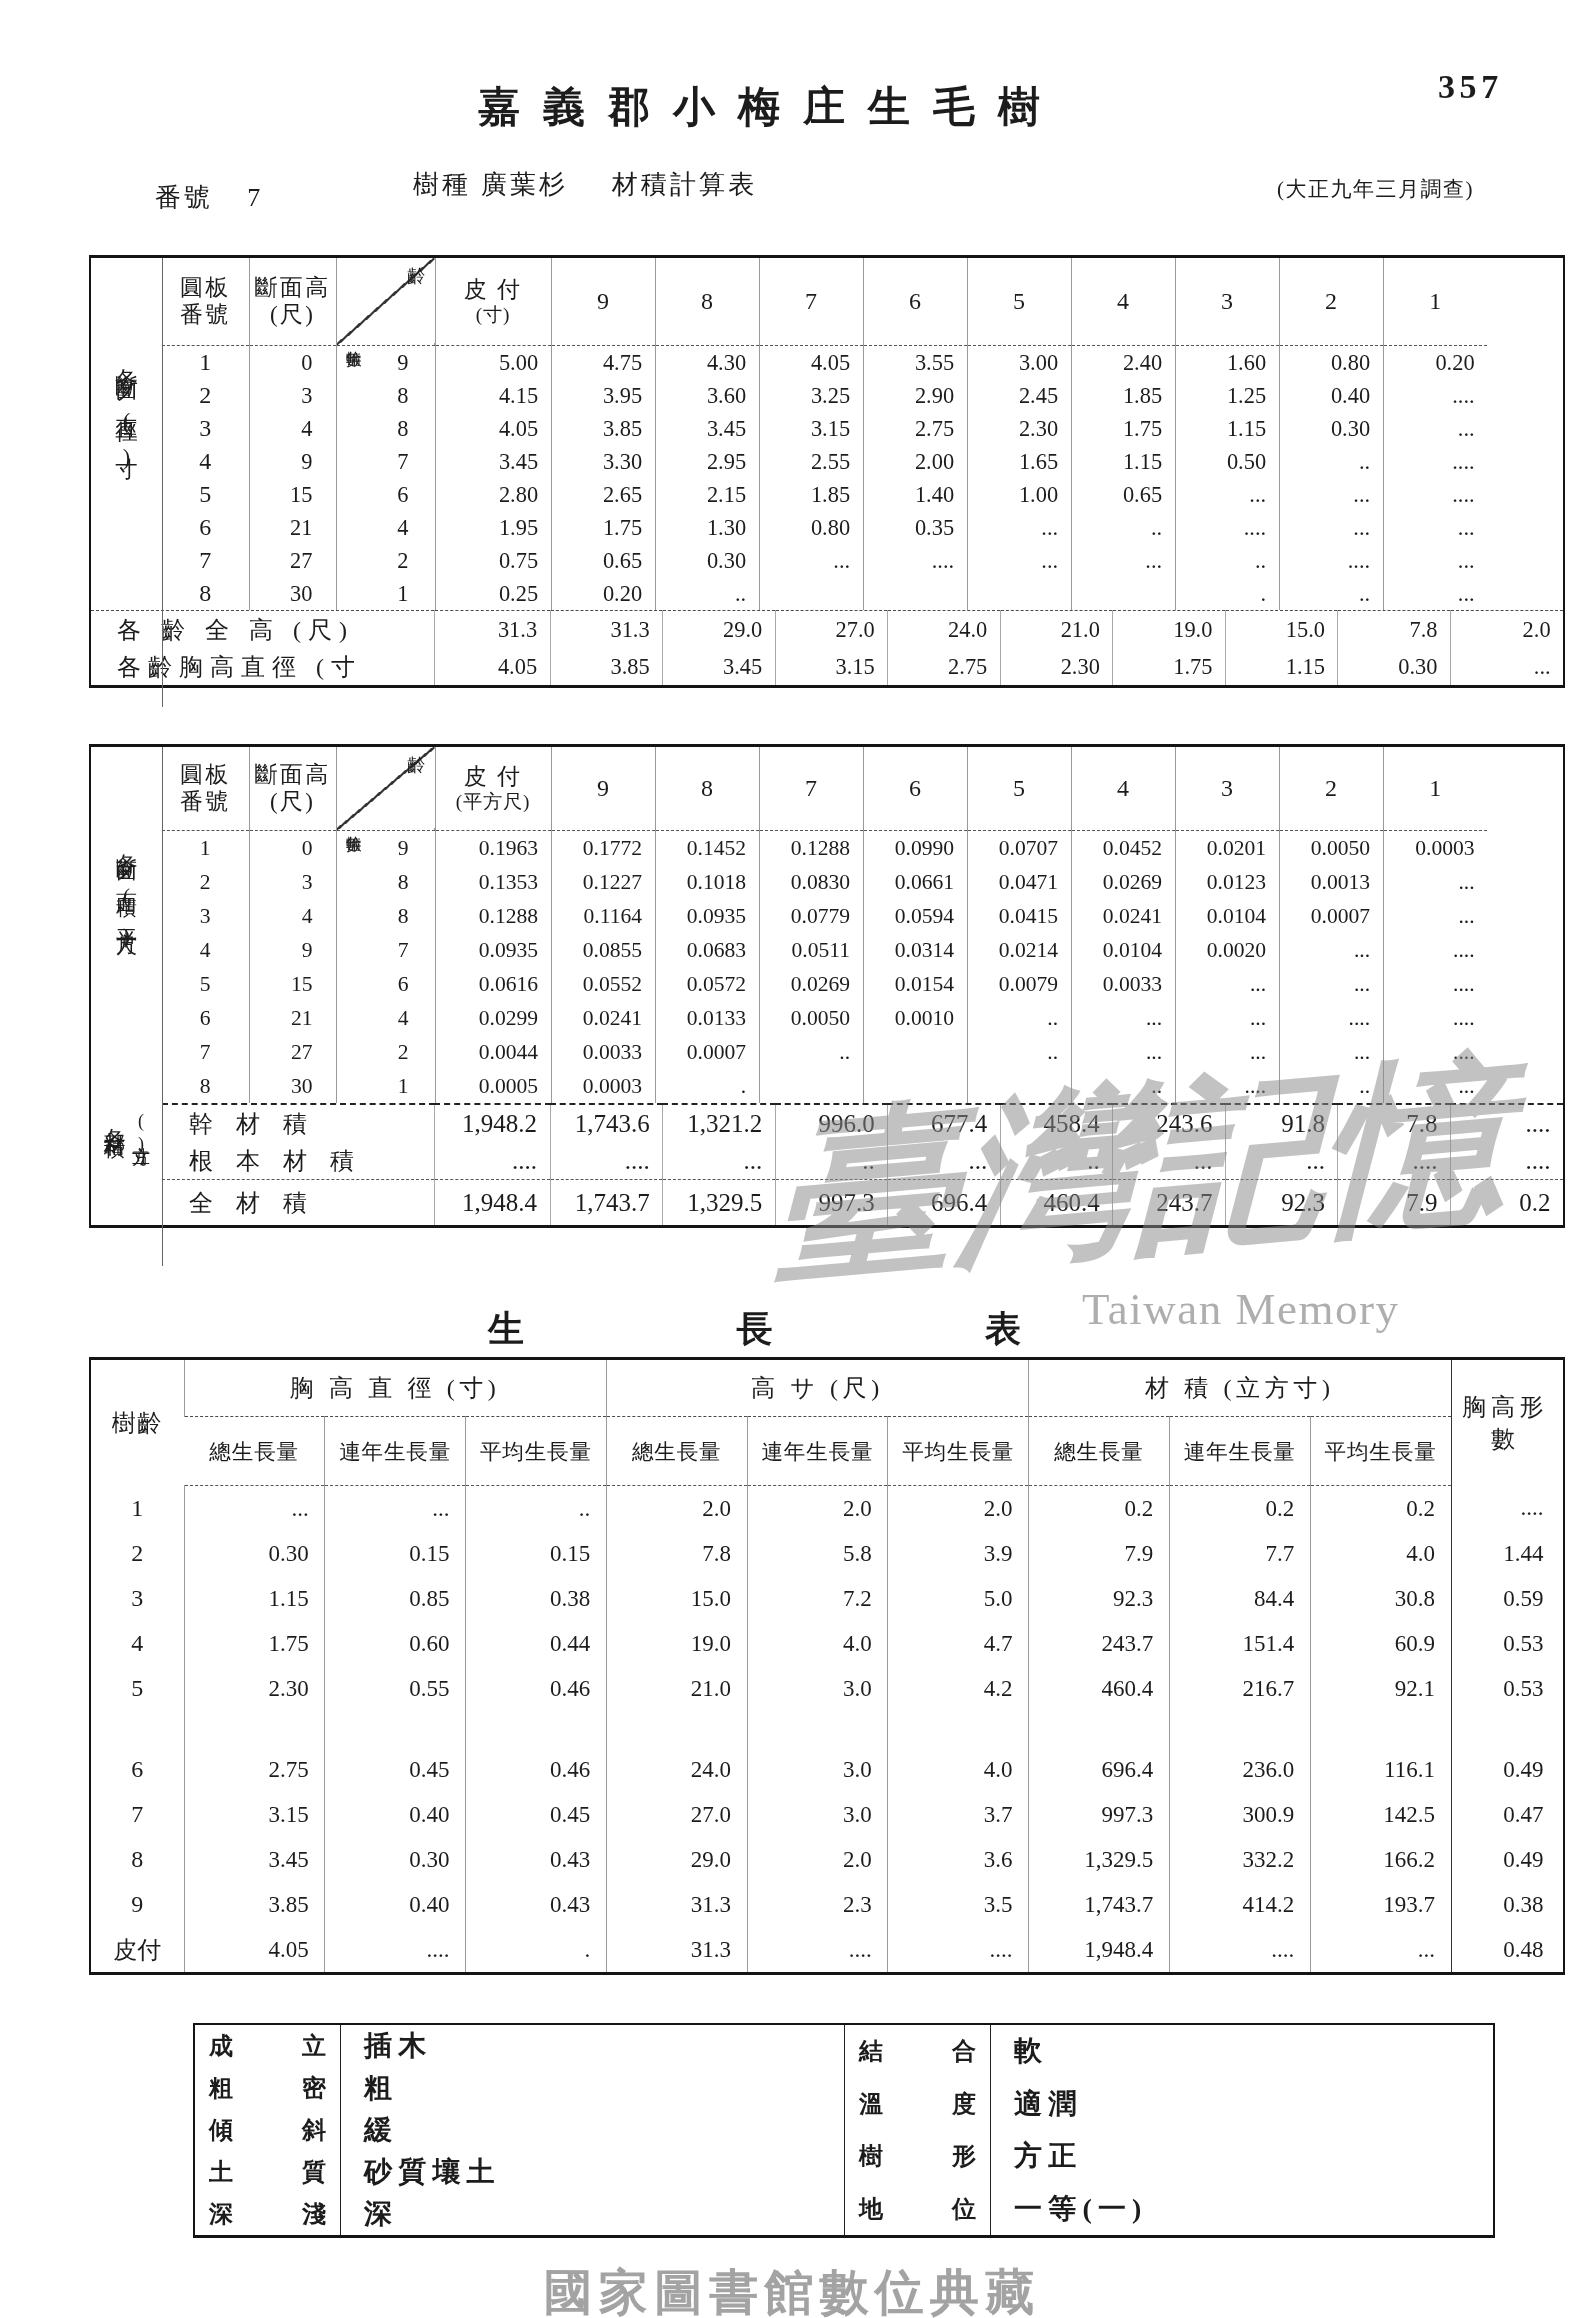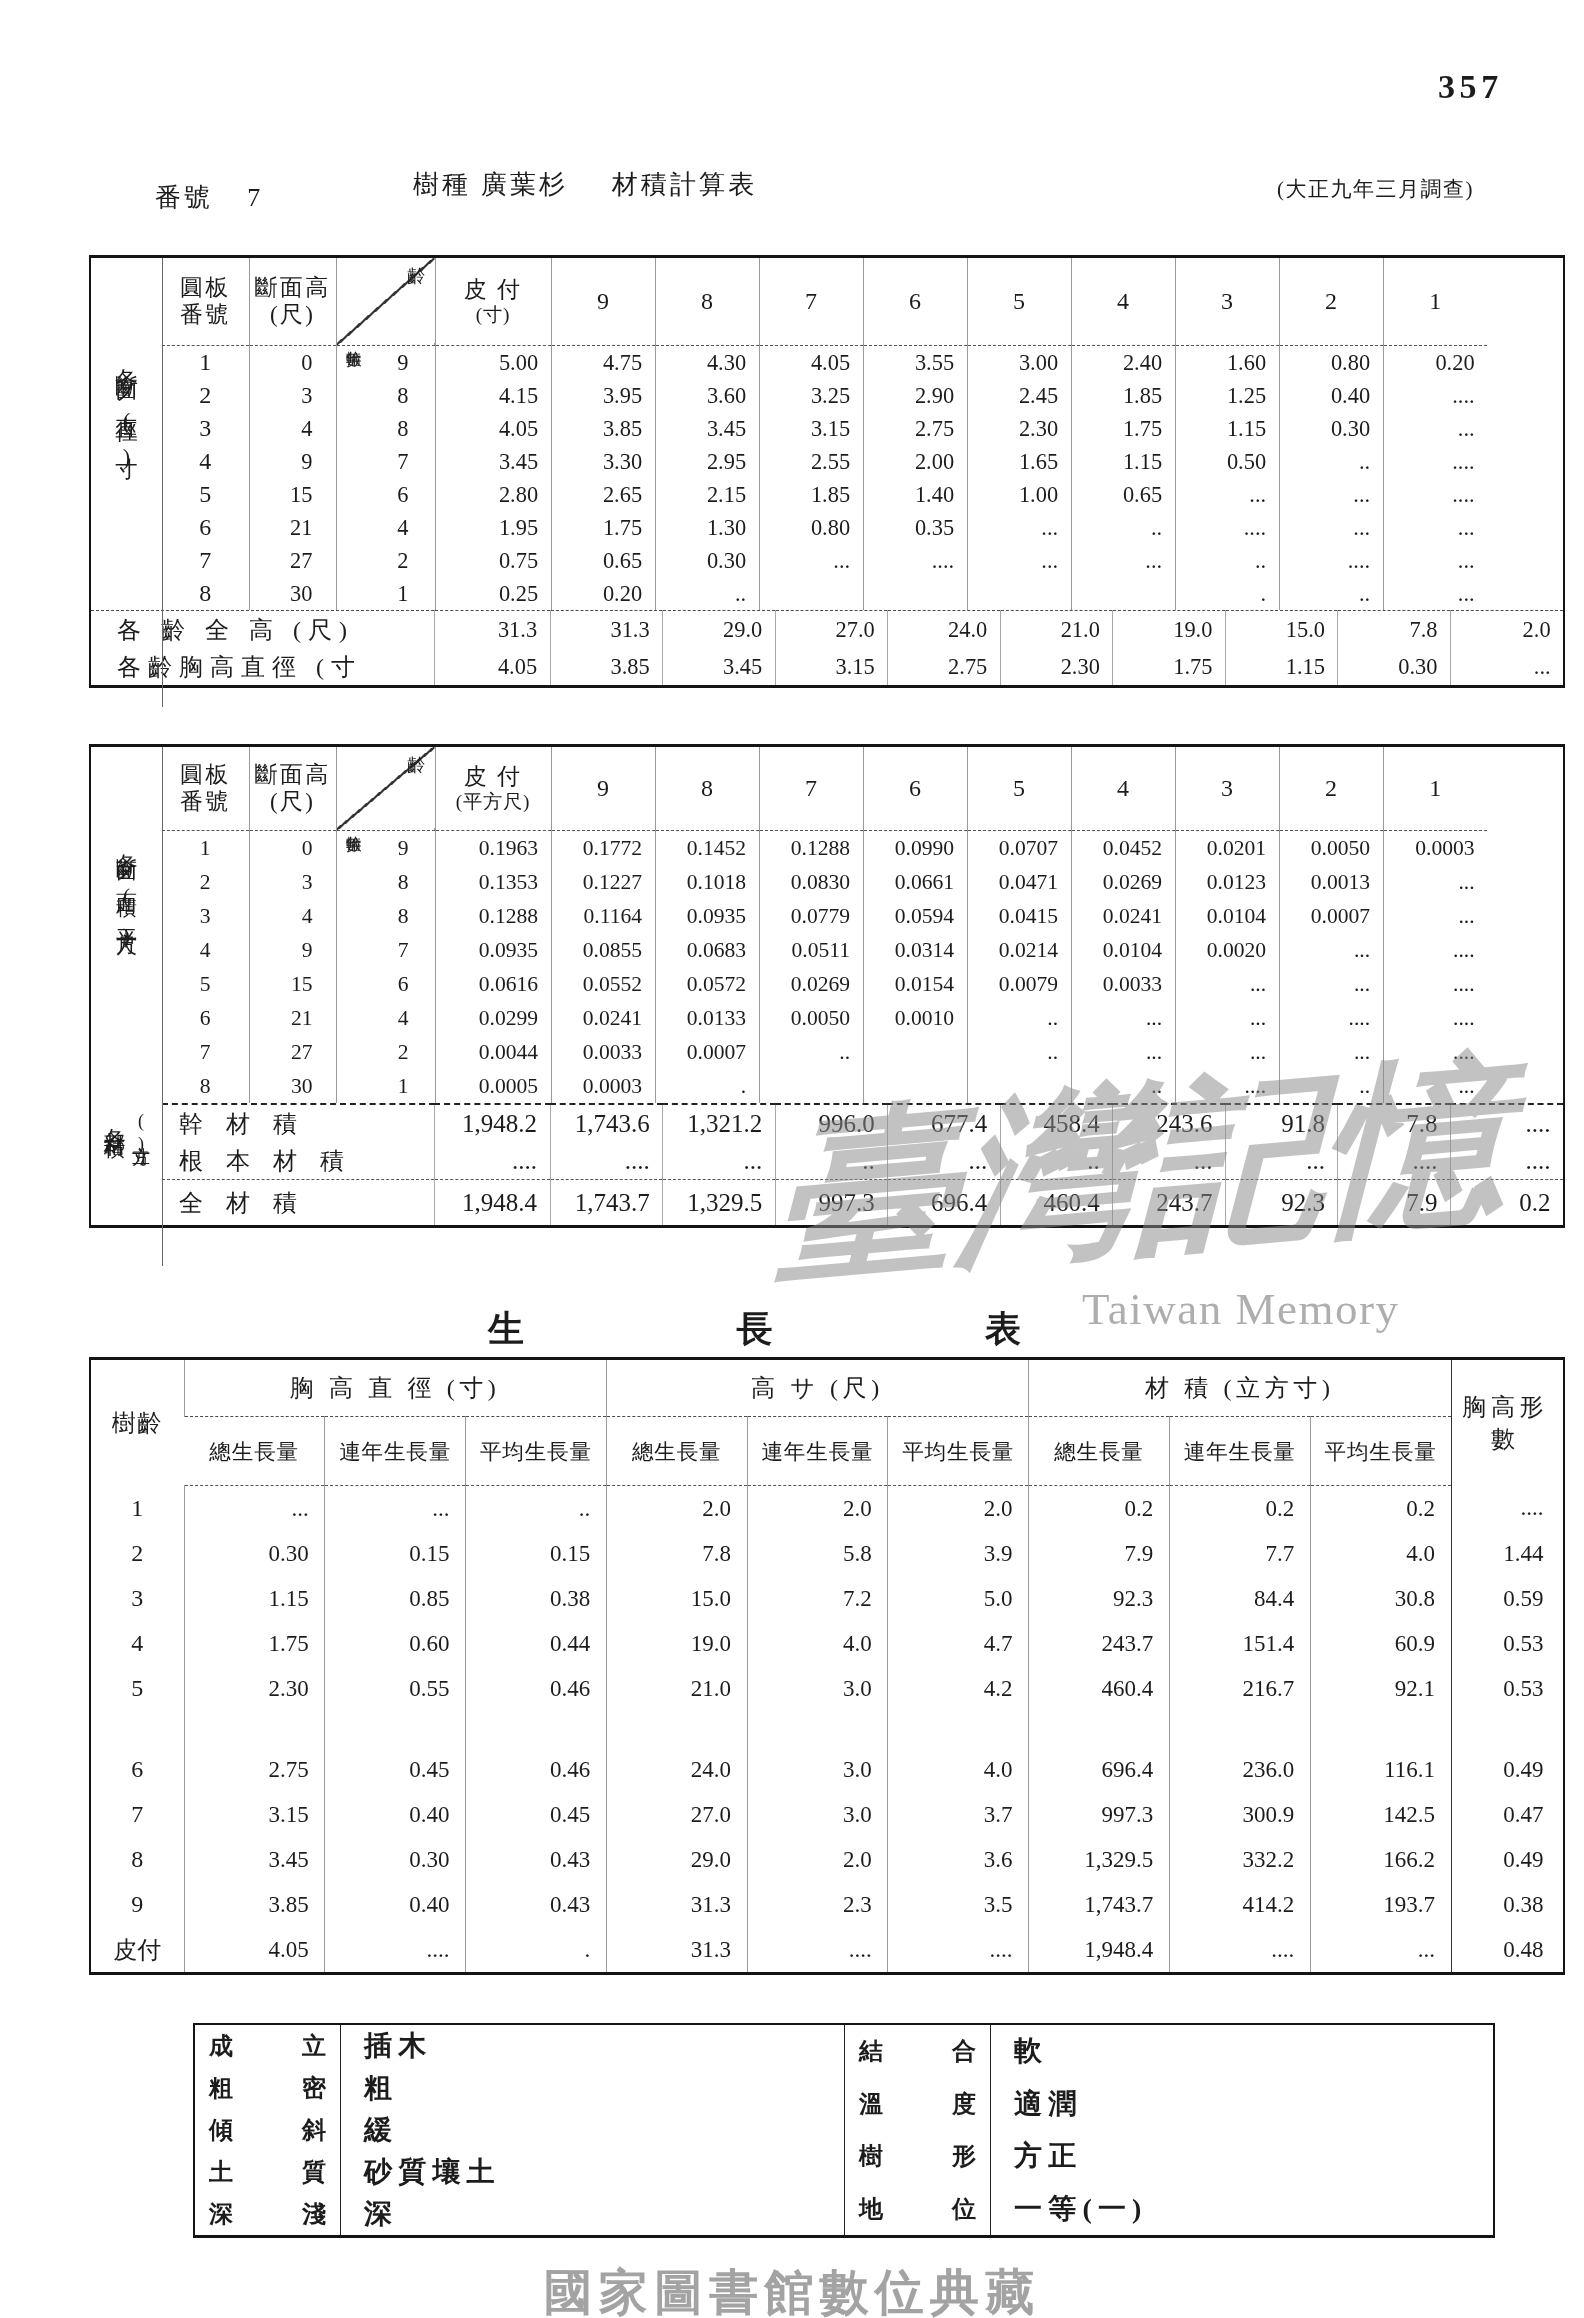--- a/index.html
+++ b/index.html
@@ -56,21 +56,21 @@
   
   .t-sum { width:100%; border-top:1.5px dashed #4a4a4a; }
   .t-sum td { height:37px; font-size:22.4px; }
   .t-sum td + td { border-left:0.8px solid #a8a8a8; }
   .t-sum td:first-child { text-align:left; padding-left:26px; letter-spacing:7px; font-size:24px; }
 
   
   .t-vol { width:1401px; border-top:2.3px dashed #222; }
   .t-vol td { height:37px; font-size:25px; }
   .t-vol td + td { border-left:0.8px solid #a8a8a8; }
-  .t-vol td:first-child { text-align:left; padding-left:17px; letter-spacing:8.5px; font-size:24px; }
+  .t-vol td:first-child { text-align:left; padding-left:27px; letter-spacing:8.5px; font-size:24px; }
   .t-vol tr:last-child td { border-top:1.5px dashed #555; height:45px; }
 
   
   .growth-title { display:flex; justify-content:space-between; width:533px;
                   font-size:36px; font-weight:bold; }
   .t-growth { width:1468px; }
   .t-growth th + th, .t-growth td + td { border-left:0.8px solid #9a9a9a; }
   .t-growth .g-row1 th { height:56px; font-size:24px; letter-spacing:4.6px; }
   .t-growth .g-row1 th.g-grp { border-bottom:1.5px dashed #4a4a4a; }
   .t-growth .g-row2 th { height:68px; font-size:21.6px; letter-spacing:0.8px; border-bottom:1.5px dashed #555; }
@@ -100,20 +100,21 @@
   .wm-sub { font-size:45px; color:#9a9a9a; opacity:.8; letter-spacing:1.5px; }
   .wm-footer { left:0; right:0; text-align:center; font-size:49px; color:#949494;
                opacity:.85; letter-spacing:6.2px; font-weight:bold; }
 </style>
 </head>
 <body>
 
 <div id="canvas">
 
   <div class="abs page-number" style="left:1438px; top:68px;">357</div>
+  <div class="abs doc-title" style="left:478px; top:79px;">嘉義郡小梅庄生毛樹</div>
 
   <div class="abs subhead" style="left:155px; top:180px;">
     <span>番號</span><span class="gap"></span><span>7</span>
   </div>
   <div class="abs subhead" style="left:413px; top:167px;">
     <span>樹種</span>
     <span>廣葉杉</span><span class="gap"></span>
     <span>材積計算表</span>
   </div>
   <div class="abs survey-note" style="left:1277px; top:175px;text-align:center;">(大正九年三月調查)</div>

